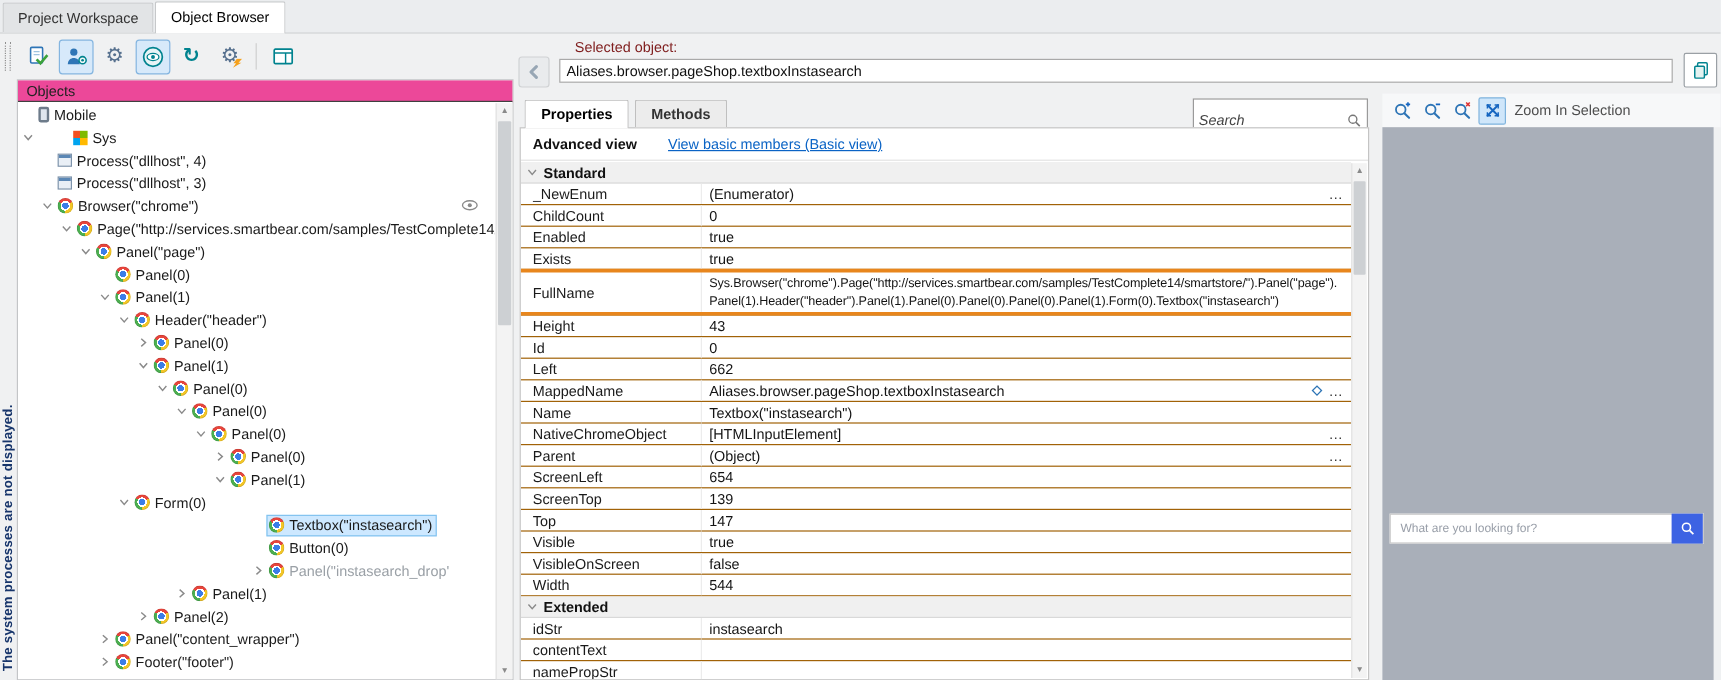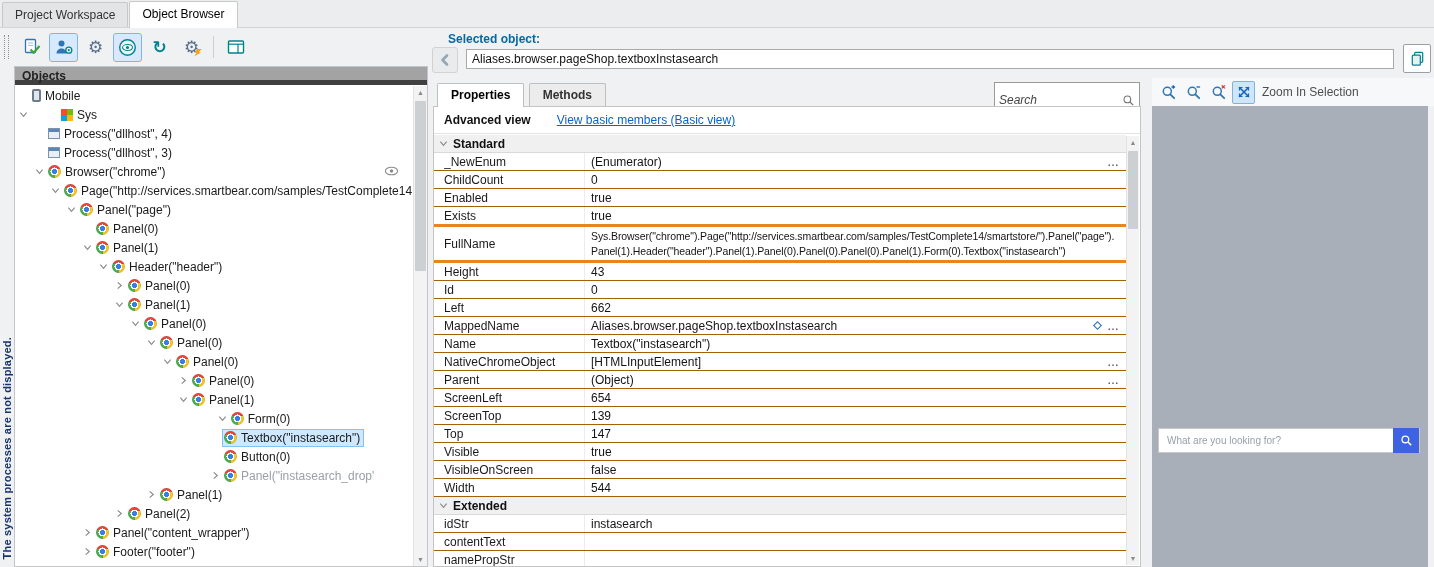--- a/index.html
+++ b/index.html
@@ -22,21 +22,21 @@
 .glyph.teal{color:#00838f;font-weight:bold;}
 .glyph .bolt{position:absolute;right:-3px;bottom:-1px;width:8px;height:8px;background:#f5a11d;clip-path:polygon(45% 0,100% 0,58% 48%,88% 48%,0 100%,32% 52%,5% 52%);}
 .tsep{width:1px;height:22px;background:#cfcfcf;margin:0 4px;}
 
 
 .sysnote{position:absolute;left:0;top:66px;width:14px;bottom:0;display:flex;flex-direction:column;justify-content:flex-end;align-items:center;padding-bottom:8px;}
 .sysnote span{writing-mode:vertical-rl;transform:rotate(180deg);font-size:11px;font-weight:bold;color:#17356b;letter-spacing:.2px;white-space:nowrap;}
 
 
 .objects{position:absolute;left:14px;top:66px;width:414px;bottom:0;background:#fff;border:1px solid #c3c5c7;}
-.objects-title{height:18px;line-height:18px;padding-left:7px;color:#222;background:#a3a3a3;border-bottom:5px solid #404040;font-weight:bold;}
+.objects-title{height:18px;line-height:18px;padding-left:7px;color:#222;background:#ec4899;border-bottom:1px solid #404040;}
 .tree{position:absolute;left:0;top:19px;right:14px;bottom:0;overflow:hidden;}
 .trow{position:relative;height:19px;display:flex;align-items:center;white-space:nowrap;}
 .chev{width:11px;height:11px;flex:none;margin-right:1px;display:flex;align-items:center;justify-content:center;}
 .chev svg{width:9px;height:9px;}
 .chev.open svg{transform:rotate(90deg);}
 .ncell{display:flex;align-items:center;gap:4px;padding:1px 3px 1px 1px;border:1px solid transparent;overflow:hidden;}
 .trow.sel .ncell{background:var(--sel,#cde8ff);border-color:#84c3ef;}
 .trow.dim .tlabel{color:#9aa0a6;}
 .tico{flex:none;display:inline-block;}
 .ico-chrome{width:13px;height:13px;border-radius:50%;background:radial-gradient(circle at 50% 50%,#3b7de8 0 2.7px,#ffffff 2.7px 4px,rgba(0,0,0,0) 4px),conic-gradient(from -60deg,#e8453c 0 120deg,#f3c627 120deg 240deg,#4caf50 240deg 360deg);box-shadow:inset 0 0 0 .5px rgba(0,0,0,.18);}
@@ -51,21 +51,21 @@
 .sarrow{position:absolute;left:0;width:100%;height:13px;display:flex;align-items:center;justify-content:center;font-size:7px;color:#8a8a8a;}
 .sarrow.up{top:0;}.sarrow.down{bottom:0;}
 .sthumb{position:absolute;left:1px;right:1px;background:#cdd0d3;border-radius:1px;}
 .tree-scroll .sthumb{top:15px;height:170px;}
 .grid-scroll{right:1px;top:29px;bottom:1px;width:13px;}
 .grid-scroll .sthumb{top:15px;height:78px;}
 
 
 .selstrip{position:absolute;left:428px;top:28px;right:0;height:50px;}
 .backbtn{position:absolute;left:4px;top:19px;width:26px;height:26px;background:#e9ebed;border:1px solid #d0d2d4;border-radius:3px;display:flex;align-items:center;justify-content:center;}
-.sellabel{position:absolute;left:20px;top:4px;color:#0369a1;font-weight:bold;}
+.sellabel{position:absolute;left:51px;top:4px;color:#7f1d1d;}
 .selinput{position:absolute;left:38px;top:21px;right:40px;height:20px;border:1px solid #a9a9a9;background:#fff;padding:0 5px;font:12px "Liberation Sans",sans-serif;color:#111;}
 .copybtn{position:absolute;right:3px;top:16px;width:28px;height:29px;background:#fff;border:1px solid #9aa0a5;border-radius:2px;display:flex;align-items:center;justify-content:center;}
 
 
 .contentrow{position:absolute;left:428px;top:78px;right:0;bottom:0;}
 .inspector{position:absolute;left:5px;top:0;width:708px;bottom:0;}
 .tabsrow{position:relative;height:28px;}
 .ptab{position:relative;display:inline-block;margin-top:5px;height:23px;line-height:22px;padding:0 13px;border:1px solid #bfbfbf;border-bottom:none;background:#ececec;color:#333;border-radius:2px 2px 0 0;margin-right:1px;z-index:1;font-weight:bold;}
 .ptab.first{margin-left:4px;}
 .ptab.active{background:#fff;height:24px;margin-bottom:-1px;z-index:3;color:#000;}
@@ -350,21 +350,21 @@
           <span class="chev open">
             <svg viewBox="0 0 10 10">
               <path d="M3 1.5 L7 5 L3 8.5" fill="none" stroke="#8a8a8a" stroke-width="1.3"></path>
             </svg>
           </span>
           <span class="ncell">
             <span class="tico ico-chrome"></span>
             <span class="tlabel">Panel(1)</span>
           </span>
         </div>
-        <div class="trow" style="padding-left: 83px; justify-content: center;">
+        <div class="trow" style="padding-left: 83px;">
           <span class="chev open">
             <svg viewBox="0 0 10 10">
               <path d="M3 1.5 L7 5 L3 8.5" fill="none" stroke="#8a8a8a" stroke-width="1.3"></path>
             </svg>
           </span>
           <span class="ncell">
             <span class="tico ico-chrome"></span>
             <span class="tlabel">Form(0)</span>
           </span>
         </div>

